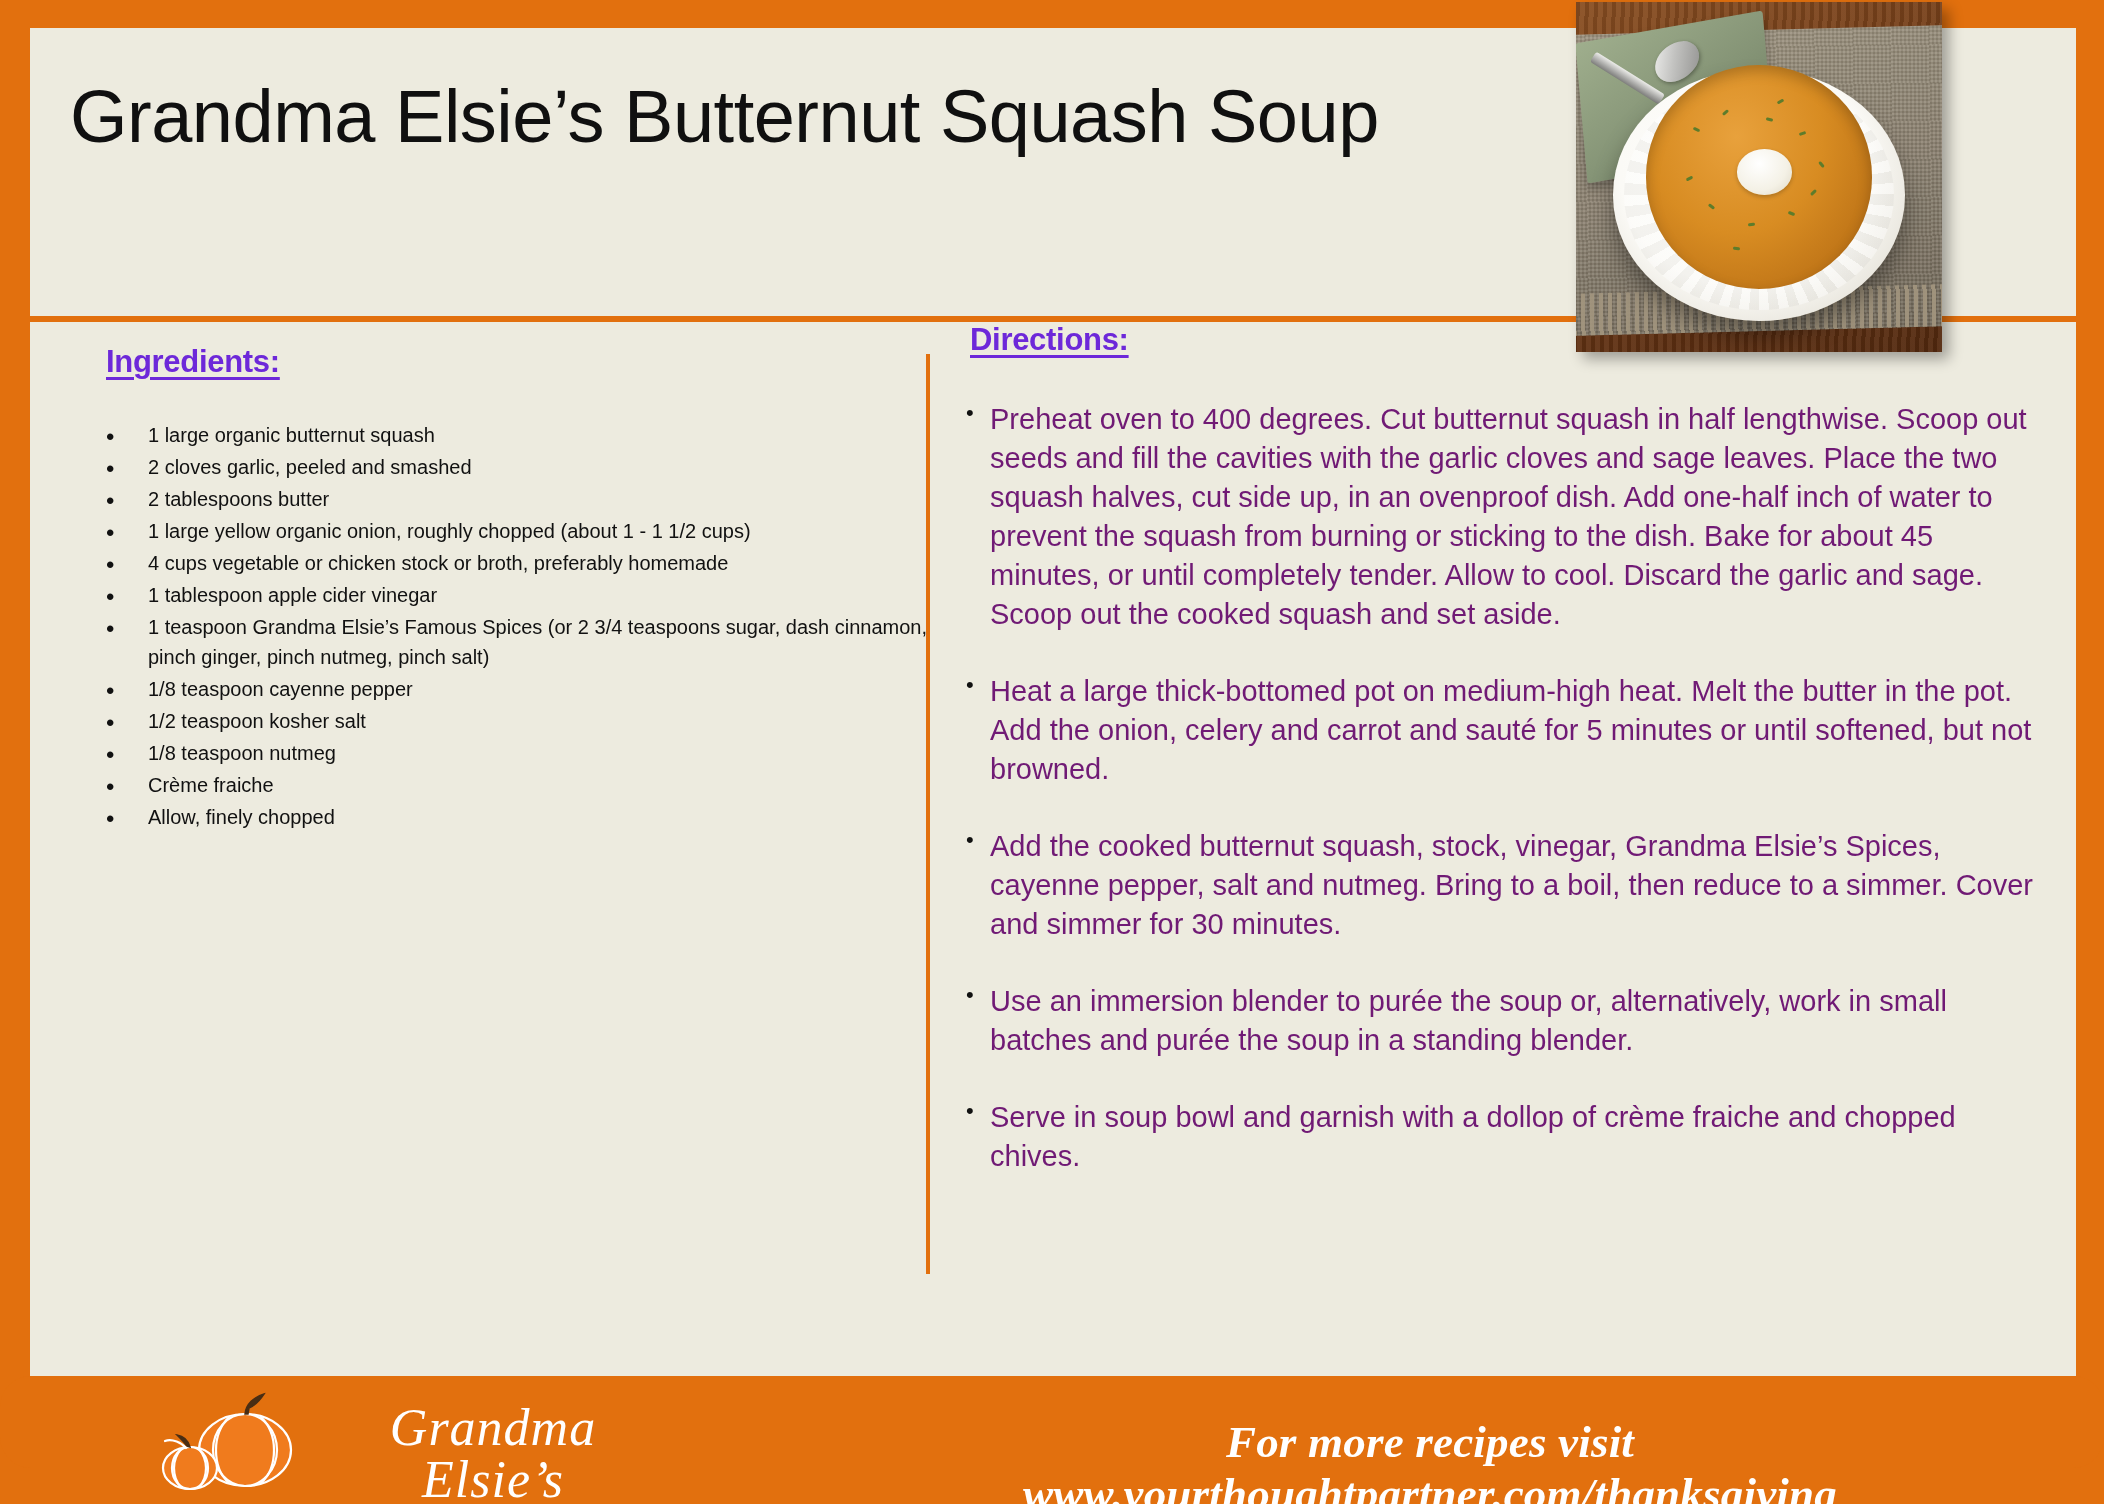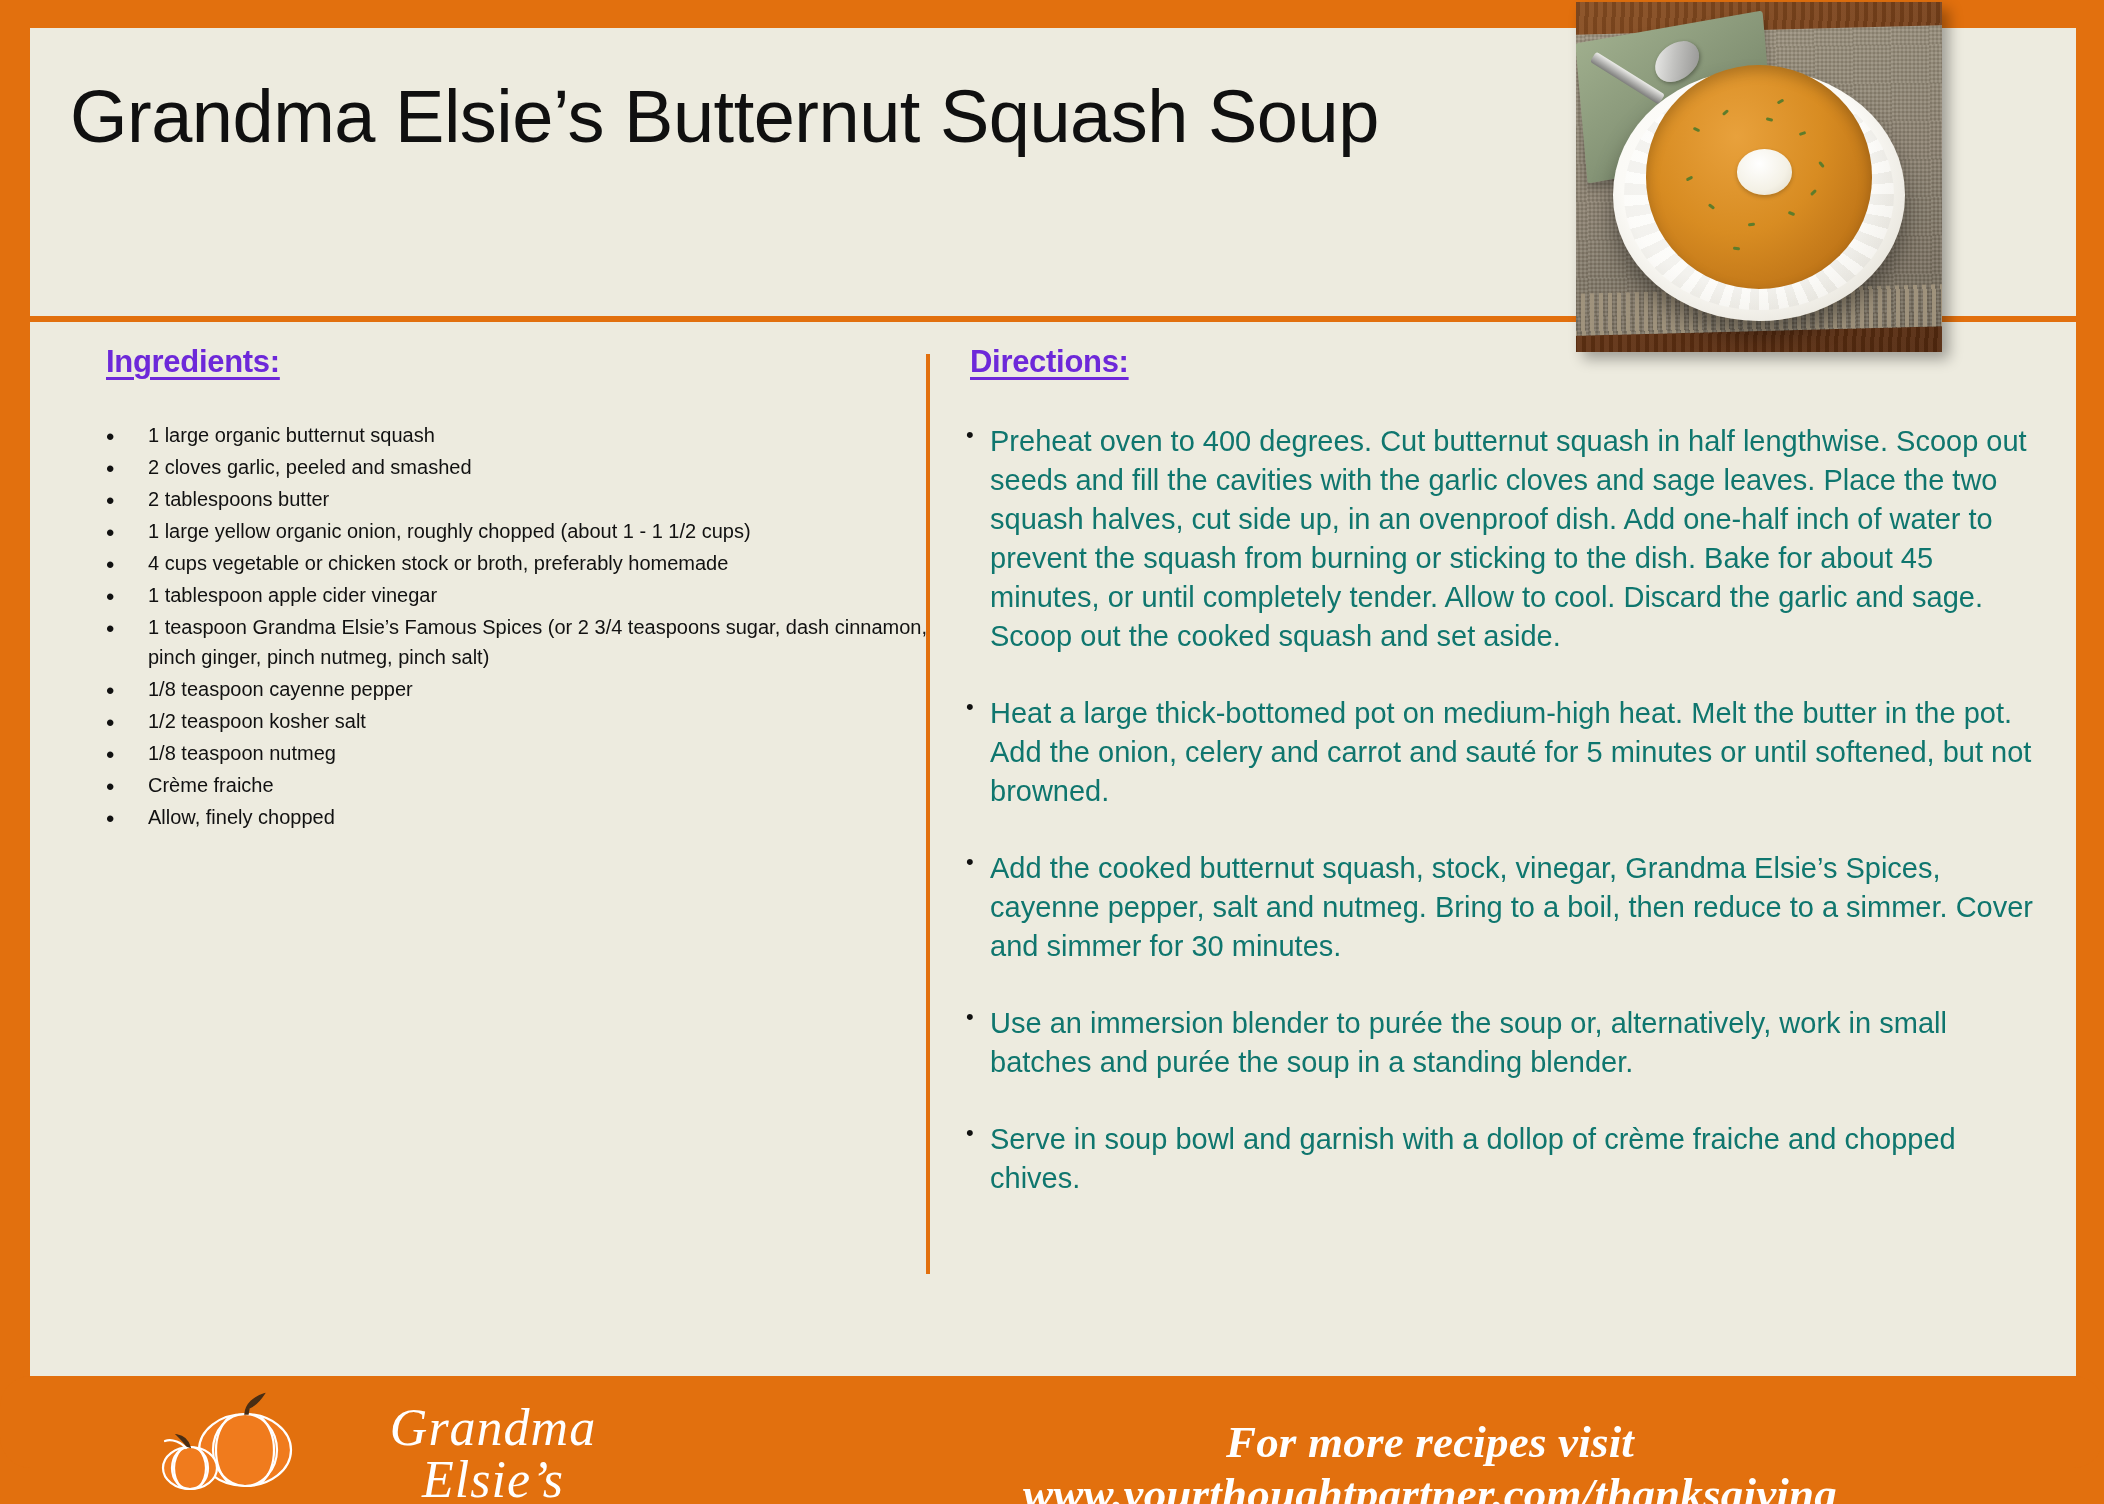--- a/index.html
+++ b/index.html
@@ -184,28 +184,28 @@
     position: absolute;
     left: 896px; top: 32px;
     width: 4px; height: 920px;
     background: #E2700E;
   }
 
   
   #directions {
     position: absolute; left: 930px; top: 0; width: 1075px;
   }
-  #dir-head { margin-left: 10px; margin-top: 22px; }
+  #dir-head { margin-left: 10px; }
   #dir-list { margin-top: 42px; list-style: none; }
   #dir-list li {
     position: relative;
     padding-left: 30px;
     font-size: 29px;
     line-height: 1.345;
-    color: #0f766e;
+    color: #701a75;
     margin-bottom: 38px;
   }
   #dir-list li::before {
     content: "\2022";
     position: absolute;
     left: 6px; top: -2px;
     font-size: 22px;
     color: #111;
   }
 

